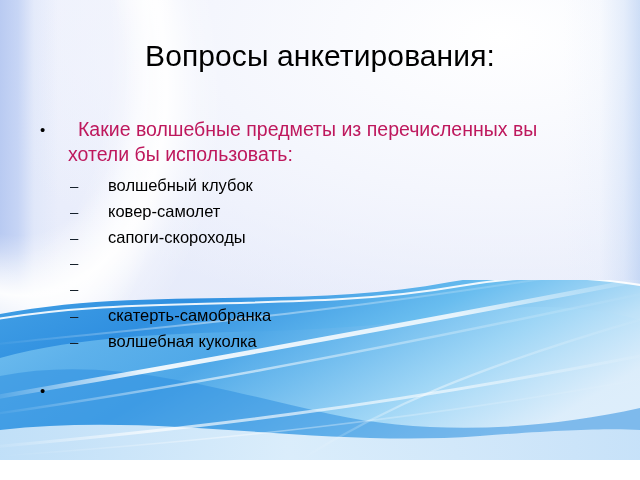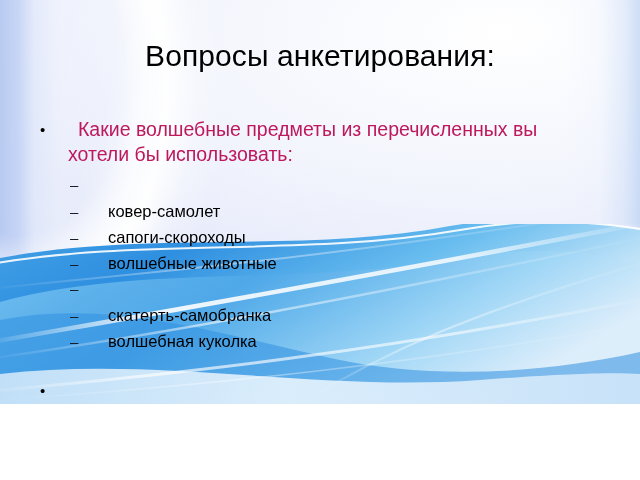--- a/index.html
+++ b/index.html
@@ -4,21 +4,21 @@
 <style>
   html, body {
     margin: 0;
     padding: 0;
     background: #ffffff;
   }
 
   #slide {
     position: relative;
     width: 640px;
-    height: 404px;
+    height: 460px;
     overflow: hidden;
     font-family: "Liberation Sans", "DejaVu Sans", sans-serif;
     background: #e9edfb;
   }
 
   
   .bg-layer {
     position: absolute;
     inset: 0;
     pointer-events: none;
@@ -254,32 +254,32 @@
     <div class="slide-title">Вопросы анкетирования:</div>
 
     <div class="bullet-block bullet-l1" id="bullet-one">
       <span class="marker">•</span>
       <span class="text">Какие волшебные предметы из перечисленных вы хотели бы использовать:</span>
     </div>
 
     <ul class="sublist">
       <li>
         <span class="dash">–</span>
+        <span class="label">волшебный клубок</span>
       </li>
       <li>
         <span class="dash">–</span>
         <span class="label">ковер-самолет</span>
       </li>
       <li>
         <span class="dash">–</span>
         <span class="label">сапоги-скороходы</span>
       </li>
       <li>
         <span class="dash">–</span>
-        <span class="label">волшебные животные</span>
       </li>
       <li>
         <span class="dash">–</span>
       </li>
       <li>
         <span class="dash">–</span>
         <span class="label">скатерть-самобранка</span>
       </li>
       <li>
         <span class="dash">–</span>

